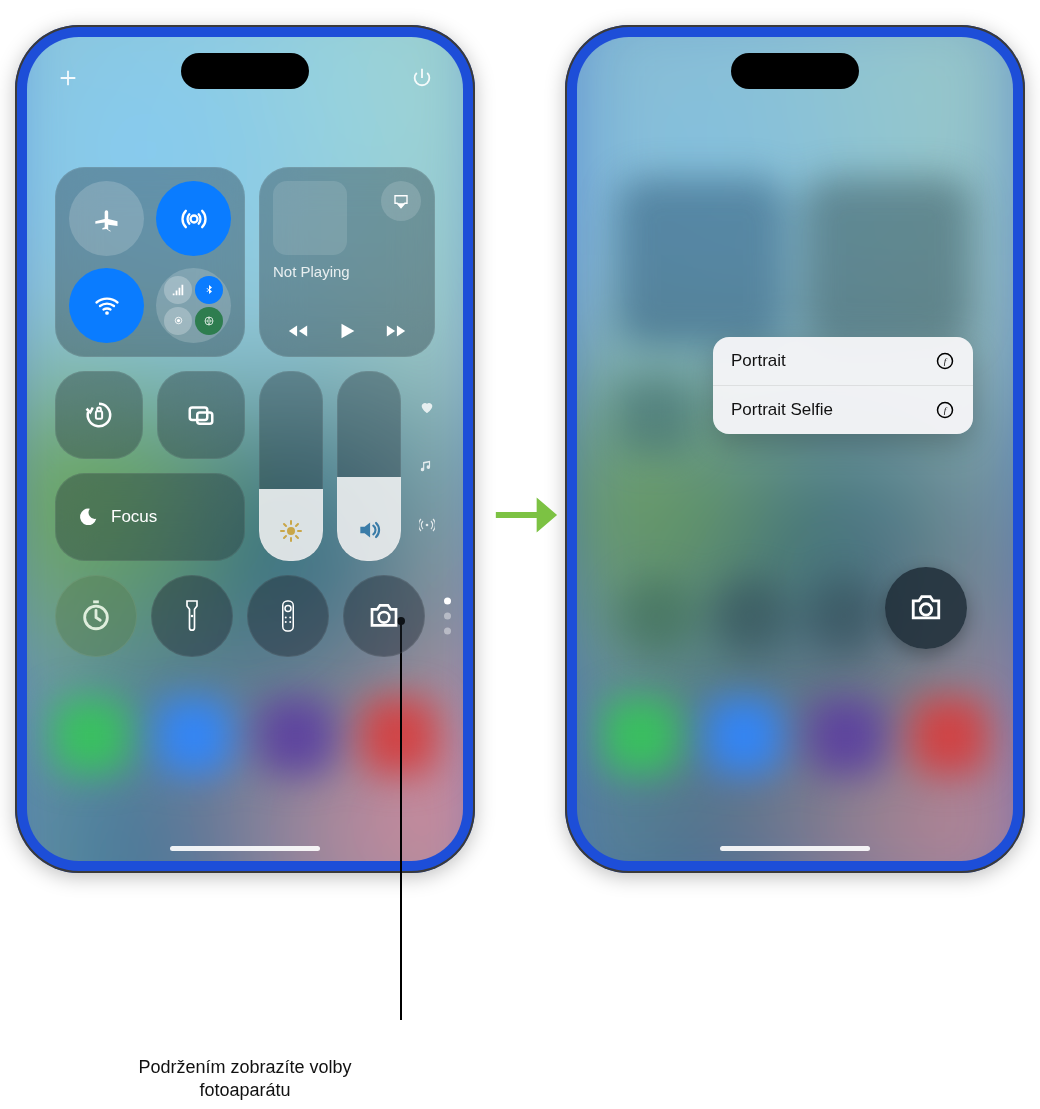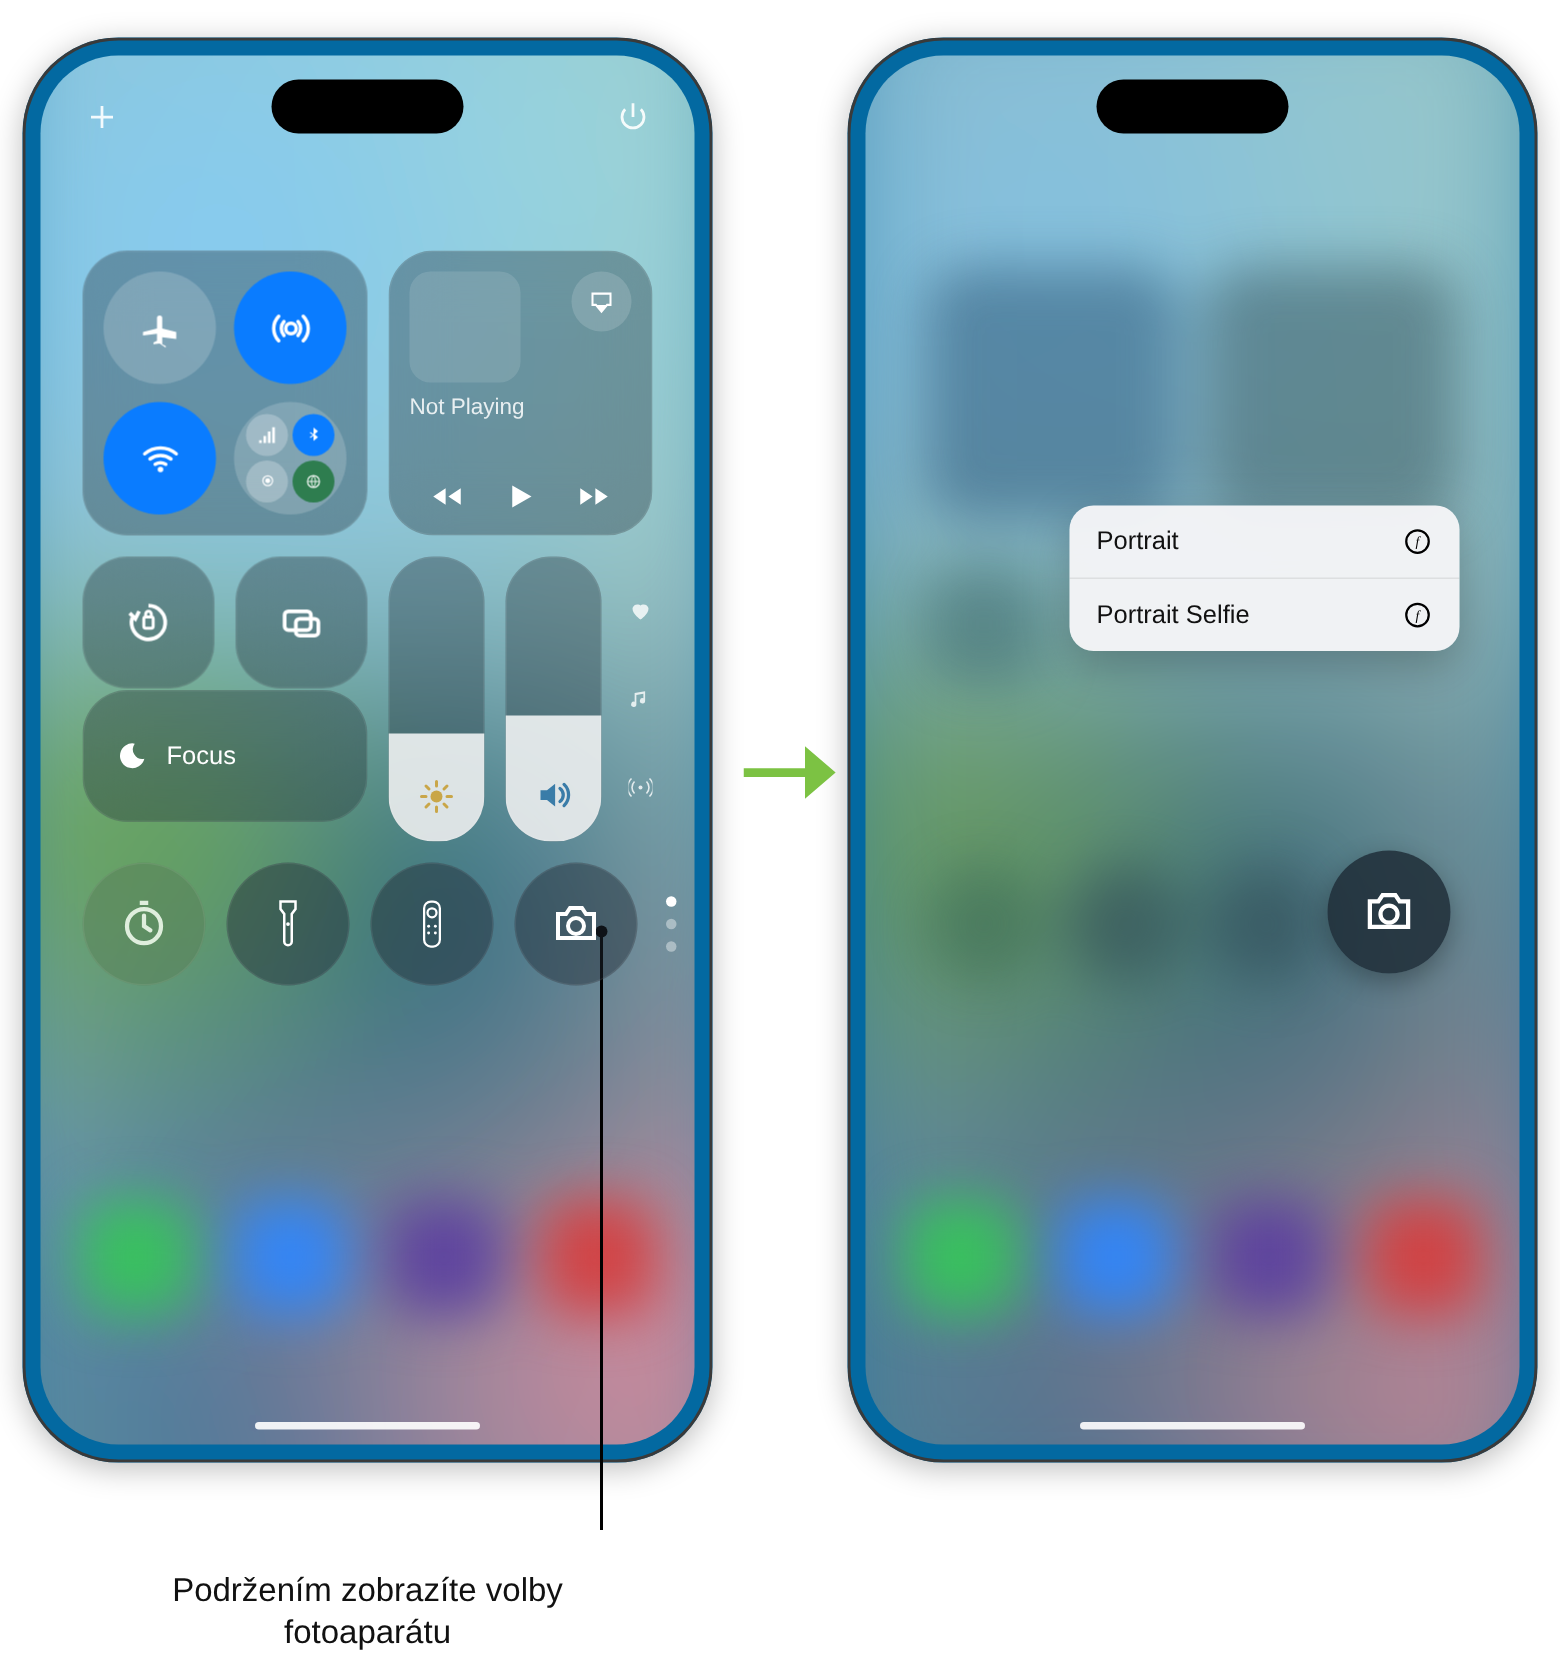--- a/index.html
+++ b/index.html
@@ -12,23 +12,23 @@
   }
   .stage {
     position: relative;
     width: 1040px;
     height: 1109px;
   }
   
   .phone {
     position: absolute;
     width: 460px;
-    height: 950px;
+    height: 848px;
     border-radius: 64px;
-    background: #0369a1;
+    background: #1d4ed8;
     padding: 12px;
     box-shadow: inset 0 0 0 2px #3a3a3a, 0 4px 20px rgba(0,0,0,.25);
   }
   .phone.left  { left: 15px;  top: 25px; }
   .phone.right { right: 15px; top: 25px; }
   .screen {
     position: relative;
     width: 100%;
     height: 100%;
     border-radius: 52px;
@@ -115,21 +115,21 @@
     background:rgba(255,255,255,.15); color:#fff;
     display:flex;align-items:center;justify-content:center;font-size:17px;
   }
   .np { color:rgba(255,255,255,.85); font-size:15px; margin-top:8px;}
   .controls{display:flex;justify-content:space-around;align-items:center;margin-top:auto;color:#fff;font-size:22px;}
   
   .sq {
     width:88px;height:88px; display:flex;align-items:center;justify-content:center;
     color:#fff; font-size:26px;
   }
-  .col2 { display:flex; flex-direction:column; gap:1px; }
+  .col2 { display:flex; flex-direction:column; gap:14px; }
   .focus {
     width:190px; height:88px; display:flex; align-items:center; gap:12px;
     padding:0 22px; color:#fff; font-size:17px;
   }
   .slider {
     width:88px; height:190px; border-radius:30px; position:relative; overflow:hidden;
     background: rgba(30,40,50,.35);
     display:flex; align-items:flex-end; justify-content:center;
     box-shadow: inset 0 0 0 1px rgba(255,255,255,.07);
   }
@@ -200,21 +200,21 @@
     box-shadow:0 6px 18px rgba(0,0,0,.3);
   }
   
   .arrow {
     position:absolute; left:490px; top:480px; color:#7cc243; z-index:5;
   }
   .arrow svg{width:70px;height:70px;}
   
   .caption{
     position:absolute; left:95px; bottom:8px; width:300px;
-    text-align:center; font-size:22px; color:#111; line-height:1.25;
+    text-align:center; font-size:18px; color:#111; line-height:1.25;
   }
   .callout-line{
     position:absolute; left:400px; top:620px; width:2px; height:400px;
     background:#000; z-index:4;
   }
   .callout-line::before{
     content:""; position:absolute; top:-3px; left:-3px; width:8px;height:8px;
     border-radius:50%; background:#000;
   }
   

